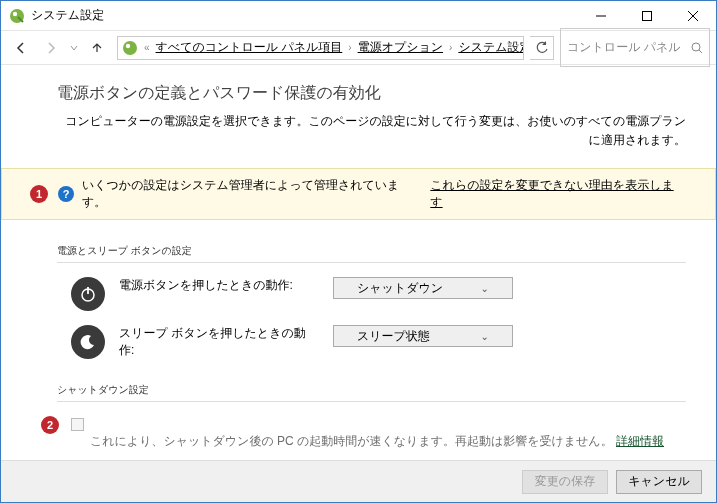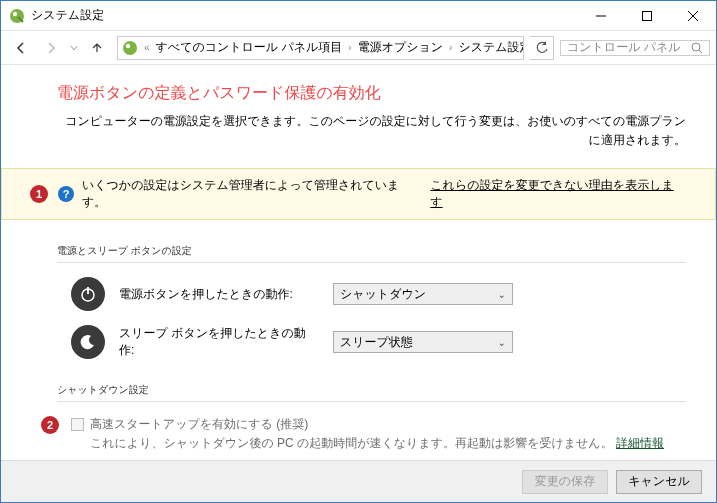--- a/index.html
+++ b/index.html
@@ -12,43 +12,43 @@
 .win-controls { display: flex; }
 .win-btn { width: 46px; height: 30px; display: flex; align-items: center; justify-content: center; cursor: default; }
 
 
 .navbar { height: 34px; display: flex; align-items: center; padding: 0 6px; gap: 2px; border-bottom: 1px solid #e5e5e5; }
 .nav-arrow { width: 28px; height: 24px; display: flex; align-items: center; justify-content: center; color: #999; }
 .nav-arrow.enabled { color: #333; }
 .nav-chev { width: 14px; display: flex; align-items: center; justify-content: center; color: #999; }
 .addr { flex: 1; height: 24px; border: 1px solid #ccc; display: flex; align-items: center; padding: 0 4px; gap: 6px; margin: 0 4px; overflow: hidden; }
 .addr-icon { width: 16px; height: 16px; flex-shrink: 0; }
-.crumb { white-space: nowrap; }
+.crumb { white-space: nowrap; text-decoration: underline; }
 .crumb-sep { color: #888; font-size: 10px; }
 .addr-refresh { width: 24px; height: 24px; border: 1px solid #ccc; border-left: none; display: flex; align-items: center; justify-content: center; margin-right: 4px; }
-.searchbox { width: 150px; height: 16px; border: 1px solid #ccc; display: flex; align-items: center; padding: 0 6px; color: #888; gap: 6px; }
+.searchbox { width: 150px; height: 39px; border: 1px solid #ccc; display: flex; align-items: center; padding: 0 6px; color: #888; gap: 6px; }
 .searchbox span:first-child { flex: 1; white-space: nowrap; overflow: hidden; }
 
 
 .content { flex: 1; overflow: hidden; padding: 18px 30px 0 56px; position: relative; }
-.page-title { color: #ef4444; font-size: 16px; margin-bottom: 8px; }
+.page-title { color: #404040; font-size: 16px; margin-bottom: 8px; }
 .page-desc { font-size: 12px; line-height: 1.6; margin-bottom: 18px; text-align: right; }
 
 .infobar { background: #fefae6; border: 1px solid #e8e0a0; padding: 8px 10px; display: flex; align-items: center; gap: 8px; margin: 0 -30px 0 -56px; padding-left: 56px; padding-right: 30px; position: relative; }
 .callout { position: absolute; left: 28px; width: 18px; height: 18px; border-radius: 50%; background: #c1272d; color: #fff; font-size: 11px; font-weight: bold; display: flex; align-items: center; justify-content: center; }
 .info-icon { width: 16px; height: 16px; border-radius: 50%; background: #1e73c9; color: #fff; font-size: 11px; font-weight: bold; display: flex; align-items: center; justify-content: center; flex-shrink: 0; }
 .infobar a { color: #000000; text-decoration: underline; }
 
 .section { margin-top: 24px; }
 .section-hdr { font-size: 10px; color: #333; padding-bottom: 4px; border-bottom: 1px solid #ddd; margin-bottom: 14px; }
 
-.row { display: flex; align-items: center; gap: 14px; margin-bottom: 14px; margin-left: 14px; }
+.row { display: flex; gap: 14px; margin-bottom: 14px; margin-left: 14px; }
 .row-icon { width: 34px; height: 34px; border-radius: 50%; background: #3a3a3a; display: flex; align-items: center; justify-content: center; color: #fff; flex-shrink: 0; }
 .row-label { width: 200px; }
-.combo { width: 180px; height: 22px; border: 1px solid #aaa; background: #efefef; display: flex; align-items: center; padding: 0 6px; justify-content: space-between; font-size: 12px; }
+.combo { width: 180px; height: 22px; border: 1px solid #aaa; background: #efefef; display: flex; align-items: center; padding: 0 23px; justify-content: space-between; font-size: 12px; }
 .combo-chev { font-size: 10px; color: #555; }
 
 .shutdown-area { margin-left: 14px; position: relative; color: #6d6d6d; }
 .callout2 { position: absolute; left: -30px; top: 0; width: 18px; height: 18px; border-radius: 50%; background: #c1272d; color: #fff; font-size: 11px; font-weight: bold; display: flex; align-items: center; justify-content: center; }
 .chk-row { display: flex; align-items: flex-start; gap: 6px; margin-bottom: 2px; }
 .chk { width: 13px; height: 13px; border: 1px solid #999; margin-top: 2px; flex-shrink: 0; display: flex; align-items: center; justify-content: center; font-size: 10px; }
 .chk.disabled { border-color: #bbb; background: #f5f5f5; }
 .sub-desc { margin-left: 19px; font-size: 12px; margin-bottom: 6px; }
 .sub-desc a { color: #14532d; text-decoration: underline; }
 
@@ -183,21 +183,20 @@
       </div>
     </div>
   </div>
 
   <div class="section">
     <div class="section-hdr">シャットダウン設定</div>
     <div class="shutdown-area">
       <div class="callout2">2</div>
       <div class="chk-row">
         <div class="chk disabled"></div>
-        <span>高速スタートアップを有効にする (推奨)</span>
       </div>
       <div class="sub-desc">
         <span>これにより、シャットダウン後の PC の起動時間が速くなります。再起動は影響を受けません。</span>
         <a href="#">詳細情報</a>
       </div>
 
     </div>
   </div>
 </div>
 

